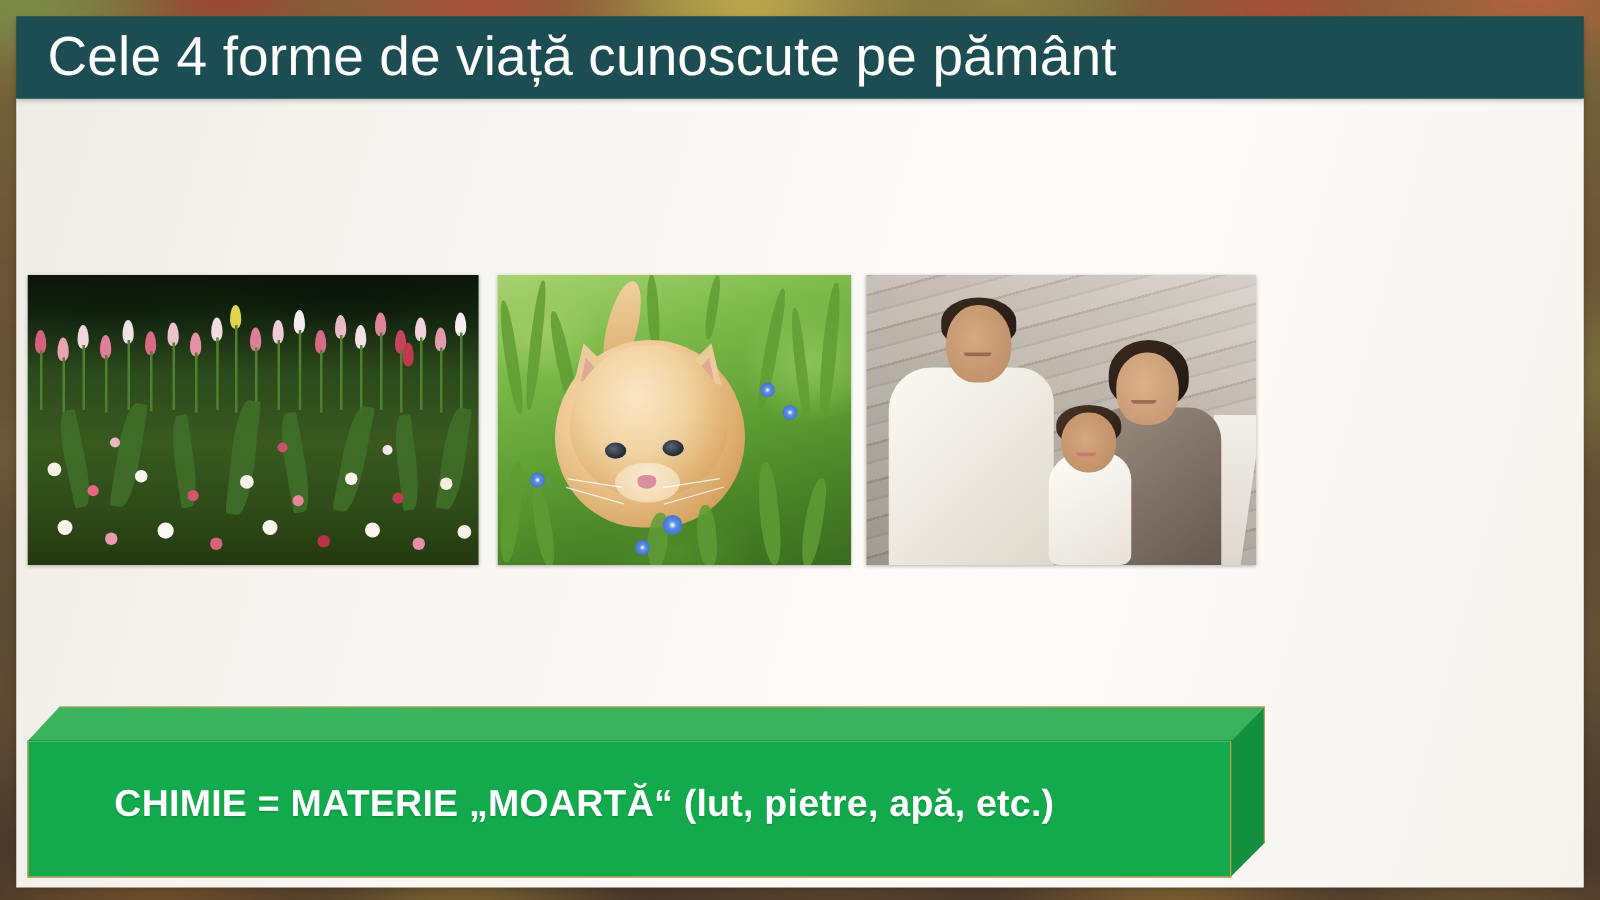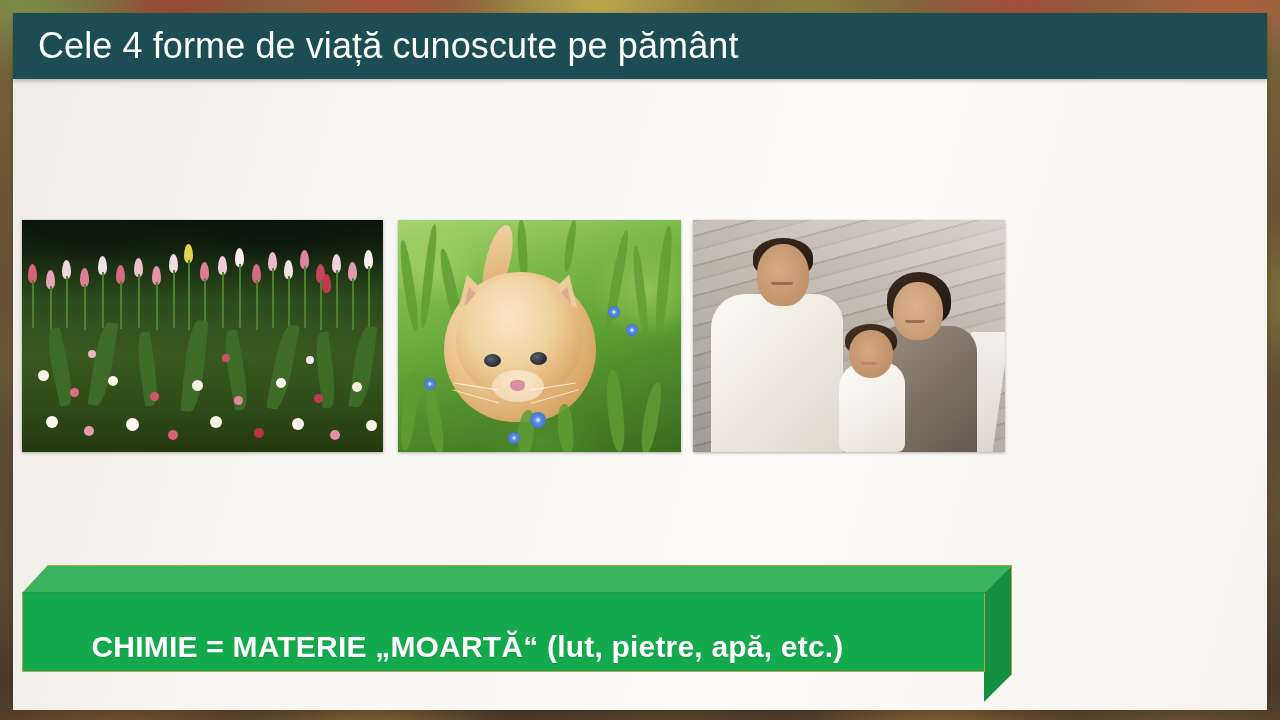--- a/index.html
+++ b/index.html
@@ -46,21 +46,21 @@
   }
 
   
   .title-bar {
     position:absolute; left:13px; top:13px; width:1254px; height:66px;
     background:#1b4d52;
     box-shadow:0 2px 4px rgba(0,0,0,.25);
   }
   .title-text {
     position:absolute; left:25px; top:50%; transform:translateY(-50%);
-    color:#fdfdfb; font-size:36px; font-weight:400; letter-spacing:.1px;
+    color:#fdfdfb; font-size:44px; font-weight:400; letter-spacing:.1px;
     white-space:nowrap;
     font-family:"Liberation Sans", sans-serif;
   }
   .photo {
     position:absolute; overflow:hidden;
     background:#ddd;
     box-shadow:0 1px 3px rgba(0,0,0,.30);
   }
   .photo .inner { position:absolute; inset:0; }
 
@@ -177,24 +177,24 @@
     position:absolute; left:0; top:27px; width:964px; height:1px;
     background:#1c7f3b; opacity:.55;
   }
   .prism-side {
     position:absolute; right:0; top:0; width:28px; height:137px;
     background:#148f40;
     clip-path:polygon(100% 0, 100% 109px, 0 137px, 0 28px);
     border-right:1px solid #c59b4d;
   }
   .prism-front {
-    position:absolute; left:0; top:28px; width:963px; height:79px;
+    position:absolute; left:0; top:28px; width:963px; height:109px;
     background:#12aa4c;
     border:1px solid #c59b4d; border-top:none;
-    display:flex; align-items:flex-end; justify-content:center;
+    display:flex; align-items:center; justify-content:center;
     padding-bottom:7px;
   }
   .prism-text {
     color:#ffffff; font-size:30px; font-weight:700; white-space:nowrap;
     letter-spacing:.2px;
     font-family:"Liberation Sans", sans-serif;
     text-shadow:0 1px 1px rgba(0,0,0,.12);
     transform:translateX(-36px);
   }
 </style>

